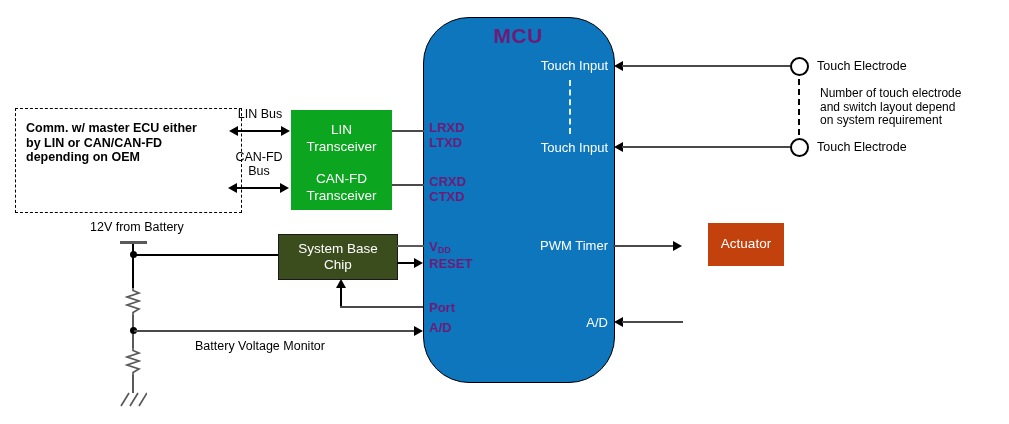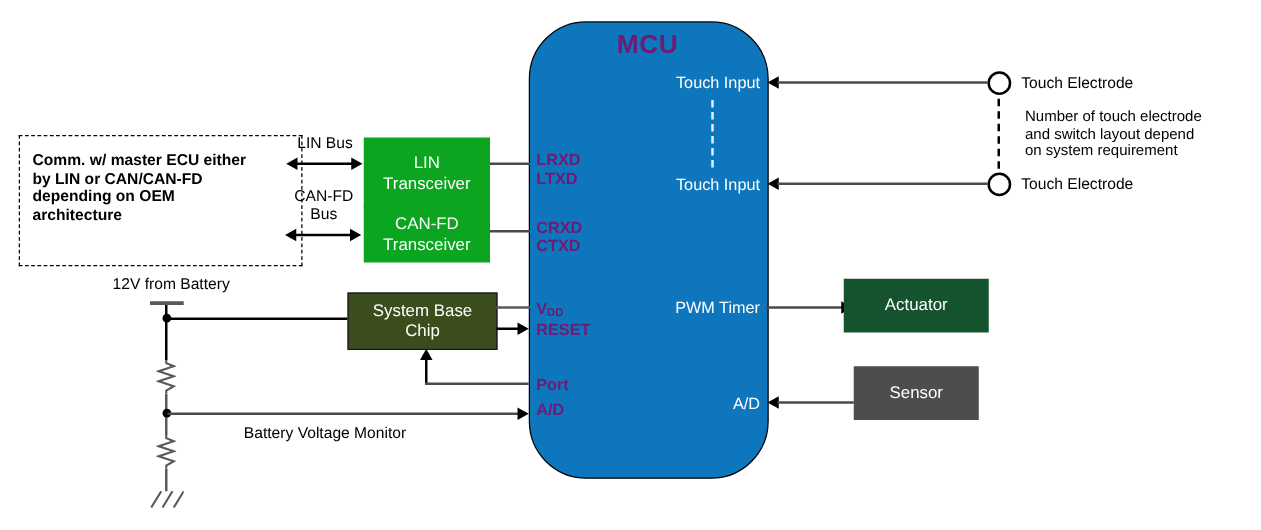--- a/index.html
+++ b/index.html
@@ -44,21 +44,20 @@
   <div class="pin-r" style="top:140px;">Touch Input</div>
   <div class="pin-r" style="top:238px;">PWM Timer</div>
   <div class="pin-r" style="top:315px;">A/D</div>
 
   <div style="position:absolute;left:569px;top:80px;height:54px;border-left:2px dashed rgba(255,255,255,0.9);"></div>
 
   <div style="position:absolute;left:15px;top:108px;width:211px;height:91px;border:1.5px dashed #000;padding:12px 4px 0 10px;font-size:12.5px;line-height:14.5px;font-weight:bold;">
     <div>Comm. w/ master ECU either</div>
     <div>by LIN or CAN/CAN-FD</div>
     <div>depending on OEM</div>
-    <div>architecture</div>
   </div>
 
   <div class="lbl" style="left:230px;top:107px;width:60px;text-align:center;">LIN Bus</div>
   <div class="hl" style="left:236px;top:130px;width:48px;background:#000;"></div>
   <div class="tri tri-l" style="left:229px;top:126px;"></div>
   <div class="tri tri-r" style="left:281px;top:126px;"></div>
 
   <div class="blk" style="left:291px;top:110px;width:101px;height:57px;background:#0BA51F;">
     <div>LIN</div>
     <div>Transceiver</div>
@@ -126,23 +125,20 @@
     <div>on system requirement</div>
   </div>
 
   <div class="tri tri-l" style="left:614px;top:142px;"></div>
   <div class="hl" style="left:622px;top:146px;width:168px;"></div>
   <div class="circle" style="left:790px;top:138px;"></div>
   <div class="lbl" style="left:817px;top:140px;">Touch Electrode</div>
 
   <div class="hl" style="left:613px;top:245px;width:61px;"></div>
   <div class="tri tri-r" style="left:673px;top:241px;"></div>
-  <div class="blk" style="left:675px;top:223px;width:116px;height:43px;background:#14532d;">
+  <div class="blk" style="left:708px;top:223px;width:76px;height:43px;background:#c2410c;">
     <div>Actuator</div>
   </div>
 
   <div class="tri tri-l" style="left:614px;top:317px;"></div>
   <div class="hl" style="left:622px;top:321px;width:61px;"></div>
-  <div class="blk" style="left:683px;top:293px;width:100px;height:43px;background:#4D4D4D;">
-    <div>Sensor</div>
-  </div>
 
 </div>
 
 </body></html>

